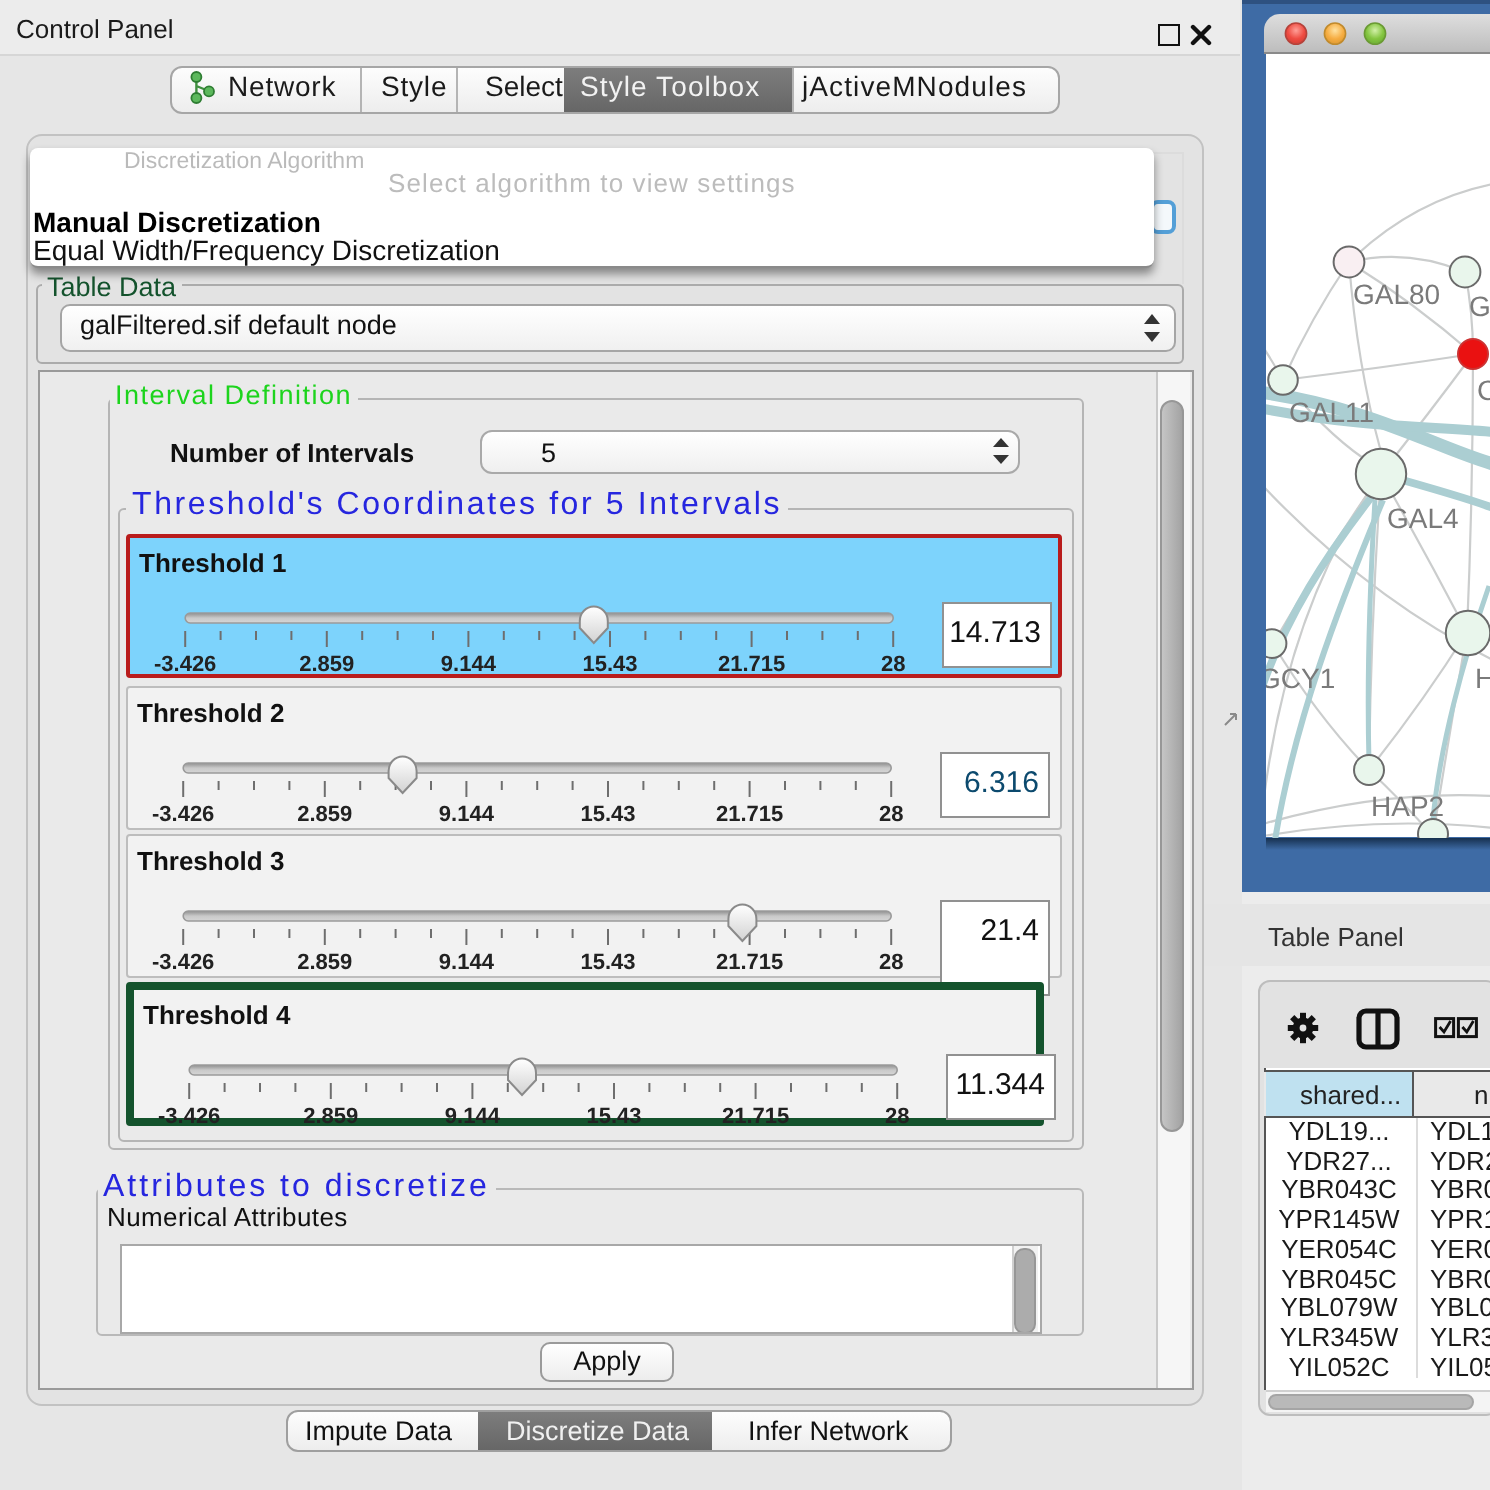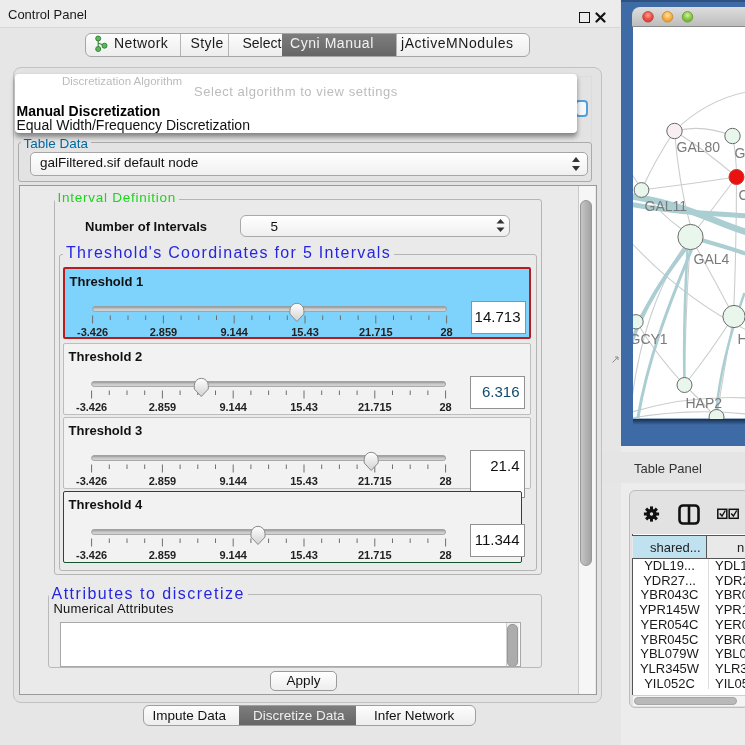--- a/index.html
+++ b/index.html
@@ -22,27 +22,27 @@
 </div>
 <svg class="abs" style="left:95px;top:34px;" width="13" height="20" viewBox="0 0 13 20">
  <path d="M3.2 5 L3.2 15 M3.2 9 L9.3 11.5" stroke="#3f8f3f" stroke-width="1.2" fill="none"></path>
  <circle cx="3.2" cy="4.5" r="2.5" fill="#5cb85c" stroke="#2e7d32" stroke-width="0.9"></circle>
  <circle cx="3.2" cy="15" r="2.5" fill="#5cb85c" stroke="#2e7d32" stroke-width="0.9"></circle>
  <circle cx="9.5" cy="11.7" r="2.5" fill="#5cb85c" stroke="#2e7d32" stroke-width="0.9"></circle>
 </svg>
 <div class="abs" style="left:114px;top:34.5px;font-size:14px;letter-spacing:0.4px;color:#1a1a1a;">Network</div>
 <div class="abs" style="left:190.5px;top:34.5px;font-size:14px;letter-spacing:0.4px;color:#1a1a1a;">Style</div>
 <div class="abs" style="left:242.5px;top:34.5px;font-size:14px;color:#1a1a1a;">Select</div>
-<div class="abs" style="left:290px;top:34.5px;font-size:14px;letter-spacing:0.55px;color:#f2f2f2;">Cyni Manual</div>
+<div class="abs" style="left:290px;top:34.5px;font-size:14px;letter-spacing:0.55px;color:#f2f2f2;">Style Toolbox</div>
 <div class="abs" style="left:401px;top:34.5px;font-size:14px;letter-spacing:0.55px;color:#1a1a1a;">jActiveMNodules</div>
 
 <div class="abs" style="left:13px;top:67px;width:589px;height:636px;background:#e3e3e3;border:1px solid #c2c2c2;border-radius:8px;"></div>
 
 <div class="abs" style="left:18px;top:142px;width:574px;height:40px;border:1px solid #ababab;border-radius:3px;"></div>
-<div class="abs" style="left:20.5px;top:135.5px;background:#e3e3e3;padding:0 3px;font-size:13.5px;color:#0369a1;">Table Data</div>
+<div class="abs" style="left:20.5px;top:135.5px;background:#e3e3e3;padding:0 3px;font-size:13.5px;color:#14532d;">Table Data</div>
 <div class="abs" style="left:30px;top:151.5px;width:558px;height:24px;background:linear-gradient(#ffffff,#f0f0f0);border:1px solid #a5a5a5;border-radius:5px;"></div>
 <div class="abs" style="left:40px;top:154.5px;font-size:13.5px;color:#111;">galFiltered.sif default node</div>
 <svg class="abs" style="left:570px;top:155.5px;" width="12" height="16" viewBox="0 0 12 16">
     <path d="M6 1 L10 6 L2 6 Z" fill="#333"></path>
     <path d="M6 15 L10 10 L2 10 Z" fill="#333"></path>
   </svg>
 
 <div class="abs" style="left:18.5px;top:184.5px;width:578.5px;height:510.5px;background:#eaeaea;border:1px solid #9a9a9a;"></div>
 
 <div class="abs" style="left:53.7px;top:198.5px;width:488.3px;height:376.5px;border:1px solid #b5b5b5;border-radius:3px;"></div>
@@ -190,21 +190,21 @@
 <text x="27.6" y="66.5" font-size="11" font-weight="bold" fill="#222" text-anchor="middle">-3.426</text>
       <text x="98.4" y="66.5" font-size="11" font-weight="bold" fill="#222" text-anchor="middle">2.859</text>
       <text x="169.2" y="66.5" font-size="11" font-weight="bold" fill="#222" text-anchor="middle">9.144</text>
       <text x="240.0" y="66.5" font-size="11" font-weight="bold" fill="#222" text-anchor="middle">15.43</text>
       <text x="310.8" y="66.5" font-size="11" font-weight="bold" fill="#222" text-anchor="middle">21.715</text>
       <text x="381.6" y="66.5" font-size="11" font-weight="bold" fill="#222" text-anchor="middle">28</text>
 <path d="M 300.2 41.5 a 7 7.2 0 0 1 14 0 l 0 3.5 L 307.2 52.5 L 300.2 45 Z" fill="url(#thg)" stroke="#8a8a8a" stroke-width="1"></path>
 </svg>
 <div style="position:absolute;left:405.6px;top:32px;width:55.5px;height:48px;background:#fff;border:1.5px solid #919191;box-sizing:border-box;font-size:15px;color:#111;text-align:right;padding-right:5px;line-height:30px;">21.4</div>
 </div>
-<div style="position:absolute;left:63.4px;top:490.7px;width:459px;height:72.5px;background:#f2f2f2;border:1px solid #14532d;border-radius:2px;box-sizing:border-box;">
+<div style="position:absolute;left:63.4px;top:490.7px;width:459px;height:72.5px;background:#f2f2f2;border:4px solid #14532d;border-radius:2px;box-sizing:border-box;">
 <svg width="466" height="71" viewBox="0 0 466 71" style="position:absolute;left:0;top:0;">
 <defs>
         <linearGradient id="trk490.7" x1="0" y1="0" x2="0" y2="1">
           <stop offset="0" stop-color="#8f8f8f"></stop>
           <stop offset="0.5" stop-color="#c9c9c9"></stop>
           <stop offset="1" stop-color="#d6d6d6"></stop>
         </linearGradient>
 <linearGradient id="thg" x1="0" y1="0" x2="0" y2="1">
           <stop offset="0" stop-color="#ffffff"></stop>
           <stop offset="1" stop-color="#d2d2d2"></stop>

